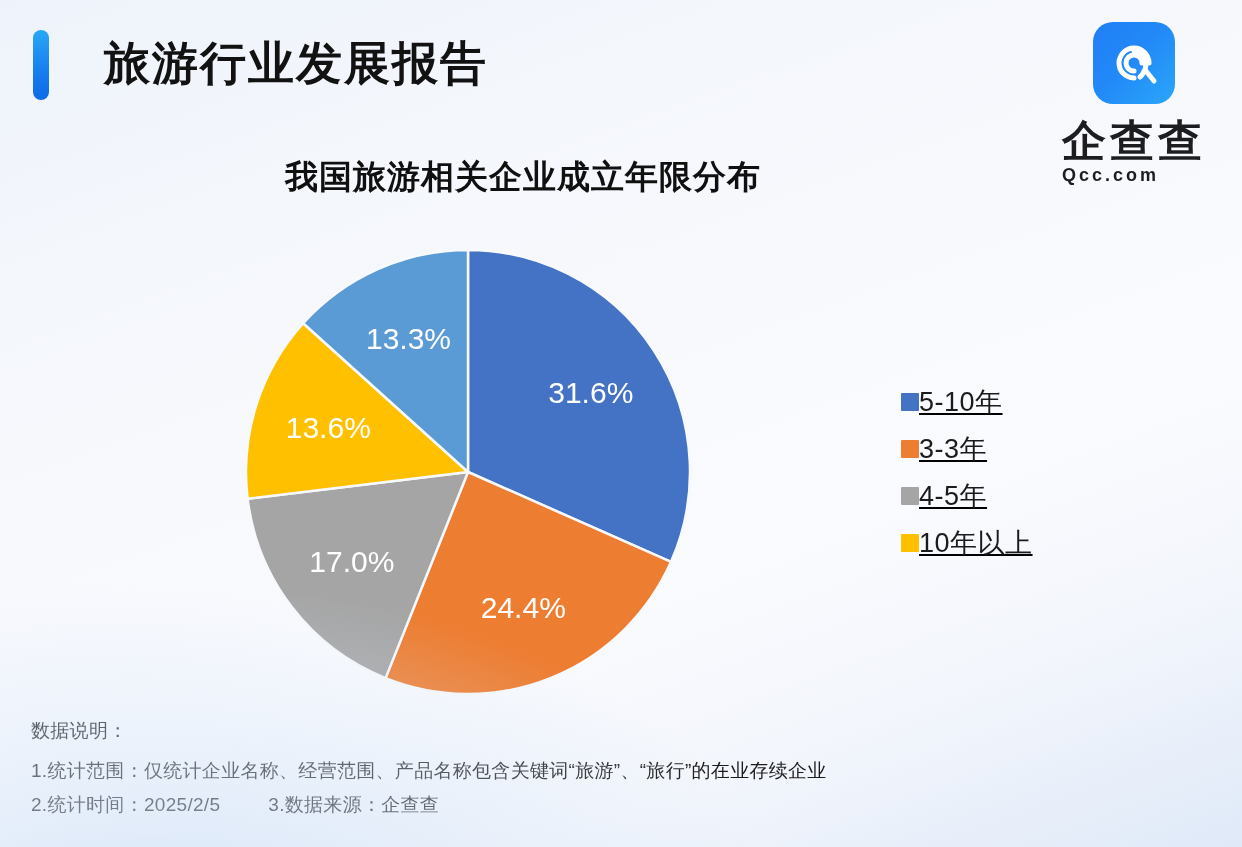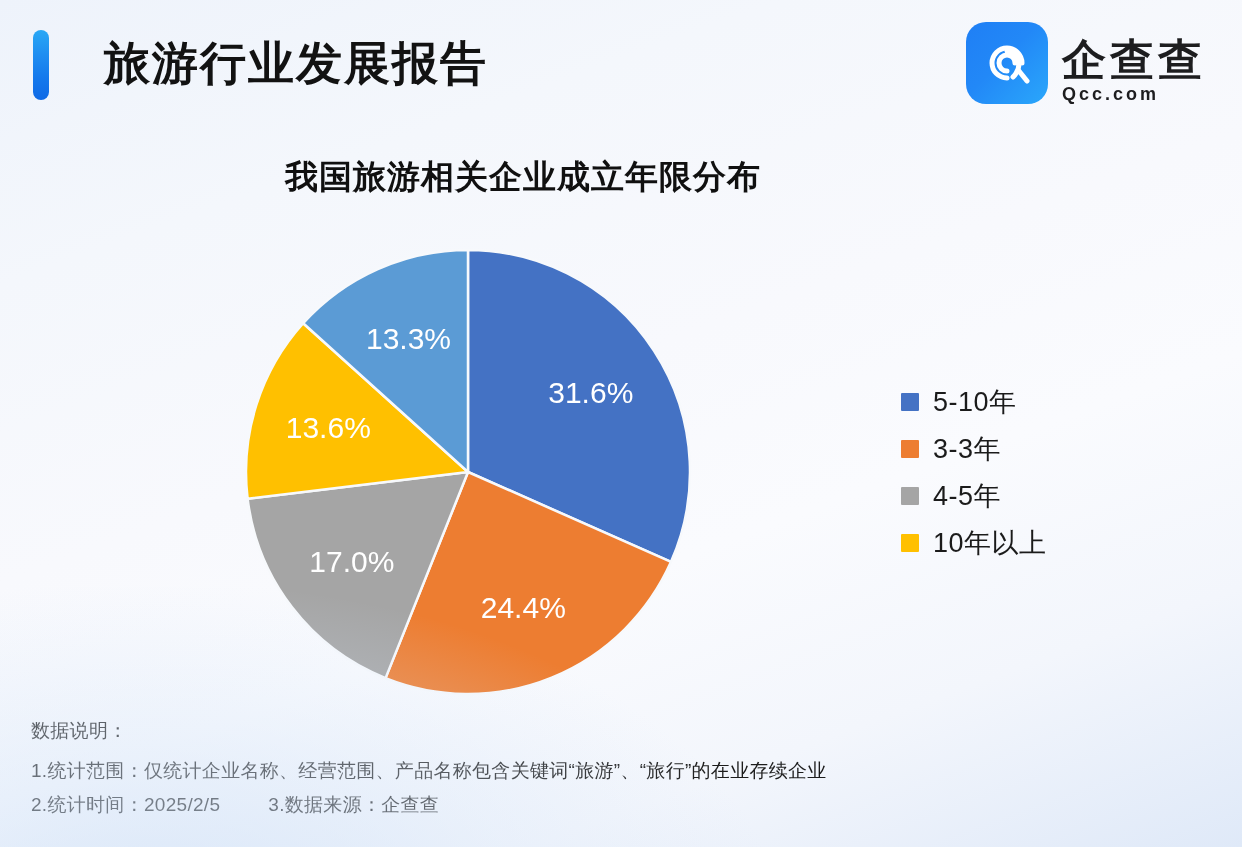--- a/index.html
+++ b/index.html
@@ -74,22 +74,23 @@
     white-space: nowrap;
     margin-left: 29px;
   }
 
   
   .brand {
     position: absolute;
     right: 36px;
     top: 22px;
     display: flex;
-    align-items: flex-end;
+    align-items: center;
     gap: 14px;
+    flex-direction: column;
   }
 
   .brand-mark {
     width: 82px;
     height: 82px;
     border-radius: 20px;
     background: linear-gradient(135deg, #1f7ff5 0%, #2288f7 45%, #2aa7fb 100%);
     display: flex;
     align-items: center;
     justify-content: center;
@@ -160,21 +161,21 @@
     left: 901px;
     top: 378px;
     display: flex;
     flex-direction: column;
   }
 
   .legend-item {
     display: flex;
     align-items: center;
     height: 47px;
-    gap: 14px;
+    text-decoration: underline;
   }
 
   .legend-swatch {
     width: 18px;
     height: 18px;
     flex: none;
     border-radius: 1px;
   }
 
   .legend-label {

